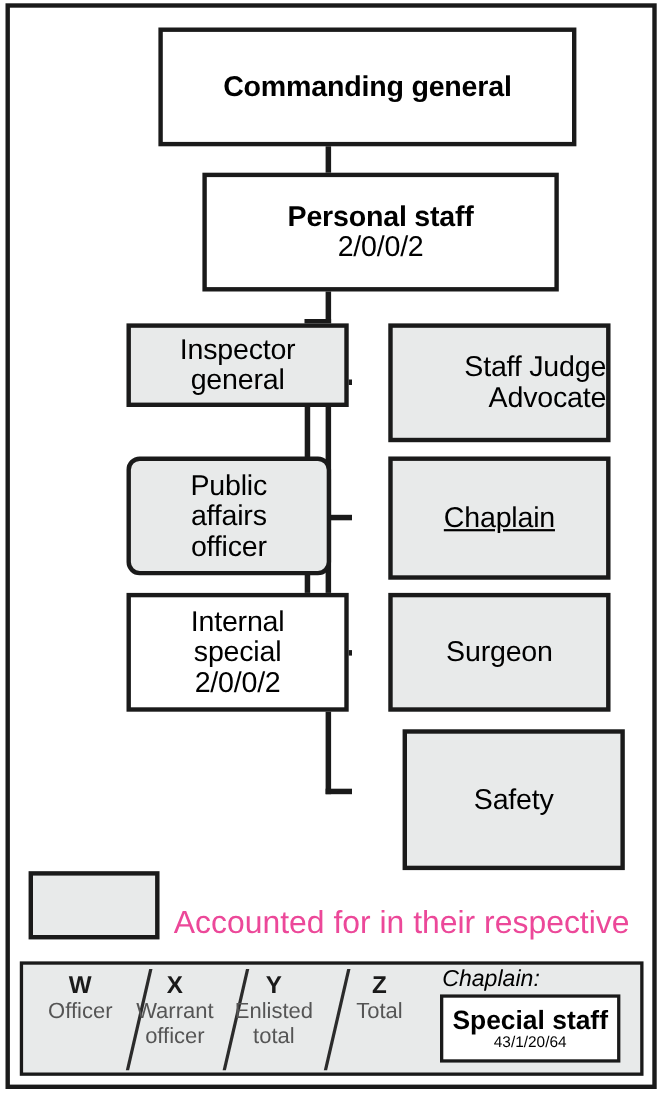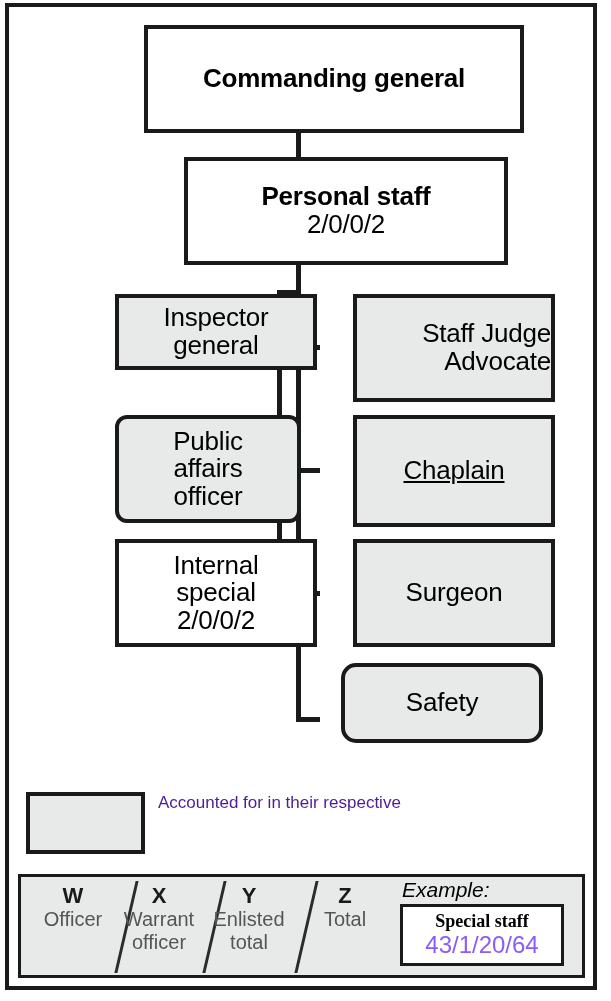--- a/index.html
+++ b/index.html
@@ -78,25 +78,25 @@
     top: 792px;
     width: 119px;
     height: 62px;
     box-sizing: border-box;
     border: 4px solid #1a1a1a;
     background: #e8eaea;
   }
   .legend-caption {
     position: absolute;
     left: 158px;
-    top: 793px;
+    top: 822px;
     width: 420px;
-    font-size: 17px;
+    font-size: 29px;
     line-height: 1.2;
-    color: #4c1d95;
+    color: #ec4899;
   }
 
   
   .key-box {
     position: absolute;
     left: 18px;
     top: 874px;
     width: 567px;
     height: 104px;
     box-sizing: border-box;
@@ -159,27 +159,26 @@
     width: 164px;
     height: 62px;
     display: flex;
     flex-direction: column;
     align-items: center;
     justify-content: center;
     line-height: 1.08;
   }
   .example-box .ex-title {
     font-weight: bold;
-    font-size: 18px;
-    color: #000000;
-    font-family: Liberation Serif, serif;
+    font-size: 24px;
+    color: #000000;
   }
   .example-box .ex-numbers {
-    font-size: 24px;
-    color: #8b5cf6;
+    font-size: 14px;
+    color: #000000;
   }
 </style>
 </head>
 <body>
 
 <div id="chart-root">
 
   <div class="outer-frame"></div>
 
   <div class="line" style="left:296px; top:130px; width:5px; height:28px;"></div>
@@ -232,21 +231,21 @@
   <div class="node white" style="left:79px; top:539px; width:202px; height:108px;">
     <span class="plain">Internal</span>
     <span class="plain">special</span>
     <span class="numbers">2/0/0/2</span>
   </div>
 
   <div class="node gray" style="left:317px; top:539px; width:202px; height:108px;">
     <span class="plain">Surgeon</span>
   </div>
 
-  <div class="node gray" style="left:305px; top:663px; width:202px; height:80px;border-radius:15px;">
+  <div class="node gray" style="left:330px; top:663px; width:202px; height:128px;">
     <span class="plain">Safety</span>
   </div>
 
   <div class="legend-swatch"></div>
   <div class="legend-caption">
     <div>Accounted for in their respective</div>
   </div>
 
   <div class="key-box">
 
@@ -279,20 +278,20 @@
       <div class="key-cell" style="left:272px;">
         <div class="key-letter">Z</div>
         <div class="key-label">Total</div>
         <div class="key-label"></div>
       </div>
 
     </div>
   </div>
 
   <div class="example-wrap">
-    <div class="example-label">Example:</div>
+    <div class="example-label">Chaplain:</div>
     <div class="example-box">
       <span class="ex-title">Special staff</span>
       <span class="ex-numbers">43/1/20/64</span>
     </div>
   </div>
 
 </div>
 
 </body></html>

